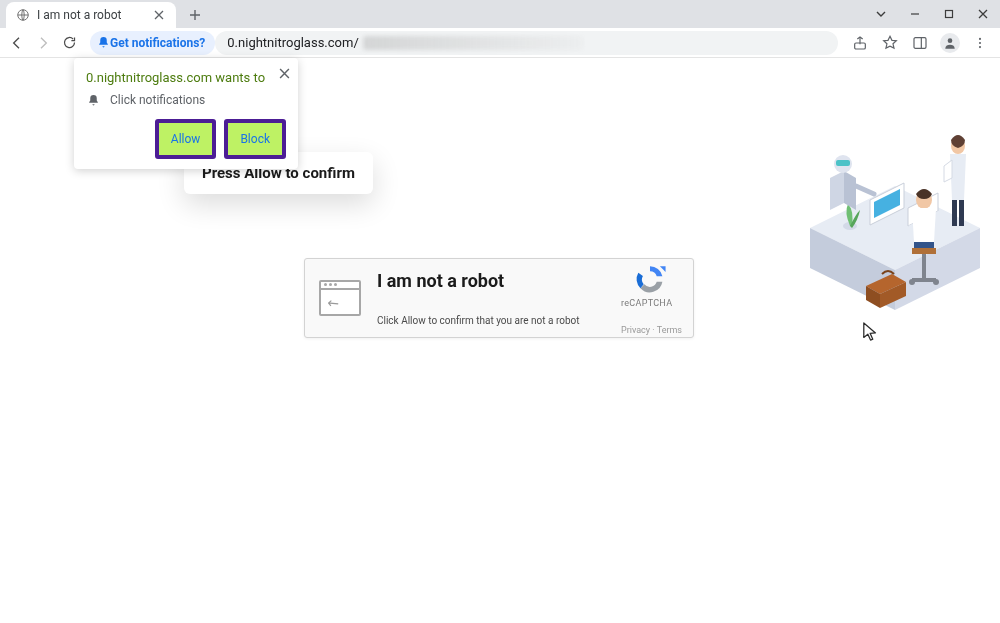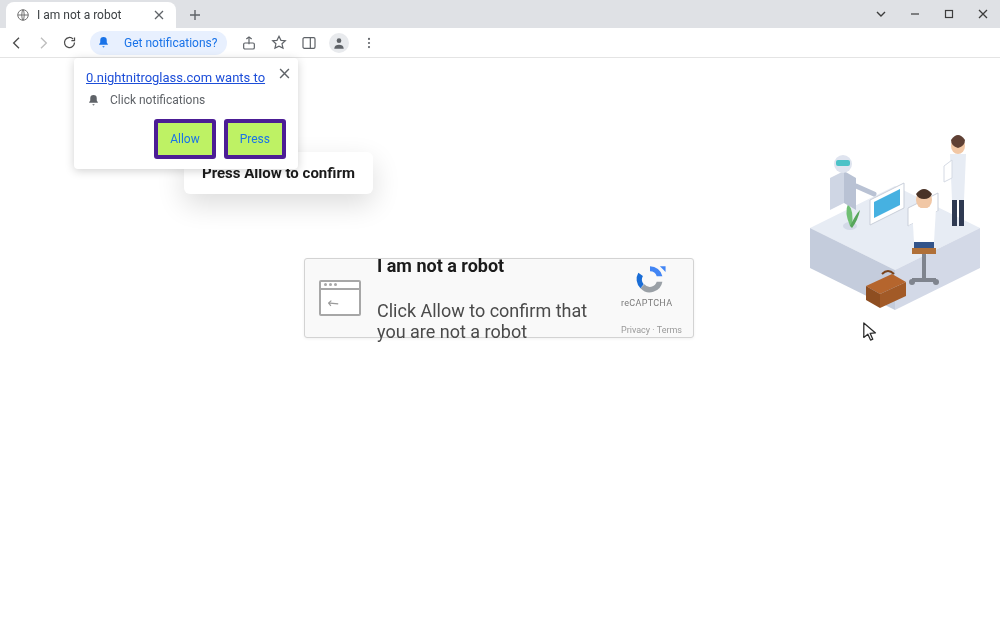--- a/index.html
+++ b/index.html
@@ -32,22 +32,22 @@
   .toolbar {
     position: absolute; top: 28px; left: 0; right: 0; height: 30px;
     background: #fff; border-bottom: 1px solid #e4e4e4;
     display: flex; align-items: center; padding: 0 6px; gap: 4px;
   }
   .nav-btn { width: 22px; height: 22px; display:flex; align-items:center; justify-content:center; color:#4b4b4b; border-radius: 50%; }
   .nav-btn.disabled { color:#bdbdbd; }
 
   .omnibox-chip {
     height: 24px; background:#e8f0fe; border-radius: 12px; display:flex; align-items:center;
-    padding: 0 10px 0 6px; gap:14px; margin-left:6px;
-    color:#1a73e8; font-size:12px;
+    padding: 0 10px 0 6px; gap:0; margin-left:6px;
+    color:#1a73e8; font-size:12px;font-weight:bold;
   }
   .omnibox-chip .bell { width:14px; height:14px; display:flex; align-items:center; justify-content:center; }
 
   .omnibox {
     flex: 1; height: 24px; background:#f1f3f4; border-radius: 12px; display:flex; align-items:center;
     padding: 0 12px; font-size:13px; color:#202124; margin-left:-4px; position: relative;
     white-space: nowrap; overflow: hidden;
   }
   .omnibox .domain { color:#202124; }
   .omnibox .path-blur {
@@ -62,21 +62,21 @@
 
   
   .content { position:absolute; top:58px; left:0; right:0; bottom:0; background:#fff; }
 
   
   .perm-prompt {
     position:absolute; top:0; left:74px; width:224px; background:#fff; border-radius:4px;
     box-shadow: 0 2px 10px rgba(0,0,0,0.18); z-index:60; padding:12px 12px 10px 12px;
   }
   .perm-prompt .close-x { position:absolute; top:6px; right:8px; color:#5f6368; cursor:pointer; }
-  .perm-origin { font-size:13px; color:#1d4ed8; margin-bottom:8px;text-decoration:underline; }
+  .perm-origin { font-size:13px; color:#4d7c0f; margin-bottom:8px; }
   .perm-row { display:flex; align-items:center; gap:10px; font-size:12px; color:#5f6368; margin-bottom:12px; }
   .perm-row .perm-bell { width:14px; height:14px; color:#5f6368; display:flex; align-items:center; justify-content:center; }
   .perm-actions { display:flex; justify-content:flex-end; gap:8px; }
   .perm-btn {
     border:4px solid #4c1d95; background:#bef264; color:#1a73e8; font-size:12px;
     padding:9px 12px; border-radius:3px; cursor:pointer;
   }
 
   
   .press-allow {
@@ -99,21 +99,21 @@
   .captcha-window-icon::before {
     content:""; position:absolute; top:6px; left:0; right:0; height:2px; background:#a7a7a7;
   }
   .captcha-window-icon .mini { position:absolute; top:1px; left:3px; display:flex; gap:2px; }
   .captcha-window-icon .mini span { width:3px; height:3px; background:#a7a7a7; border-radius:50%; display:block; }
   .captcha-window-icon .arrow {
     position:absolute; left:6px; top:13px; font-size:14px; color:#9a9a9a; transform: rotate(-40deg);
   }
   .captcha-text { flex:1; }
   .captcha-title { font-size:18px; font-weight:700; color:#1b1b1b; margin-bottom:4px; }
-  .captcha-sub { font-size:18px; color:#4a4a4a;margin-top:24px; }
+  .captcha-sub { font-size:10px; color:#4a4a4a;margin-top:24px; }
   .recaptcha-badge { width:58px; text-align:left; flex-shrink:0; }
   .recaptcha-logo { width:34px; height:34px; margin:0 auto 2px; }
   .recaptcha-label { font-size:9px; color:#7a7a7a; letter-spacing:0.3px; }
   .recaptcha-links { font-size:9px; color:#9a9a9a; margin-top:17px; white-space:nowrap; }
 
   
   .illustration {
     position:absolute; top:50px; right:10px; width:190px; height:220px;
   }
 
@@ -190,20 +190,24 @@
 
   <div class="omnibox-chip">
     <span class="bell">
       <svg width="13" height="13" viewBox="0 0 24 24" fill="currentColor">
           <path d="M12 2a6 6 0 0 0-6 6v4l-2 3v1h16v-1l-2-3V8a6 6 0 0 0-6-6zm-2 17a2 2 0 0 0 4 0h-4z"></path>
         </svg>
     </span>
     <span>Get notifications?</span>
   </div>
 
+  <div class="omnibox">
+    <span class="domain">0.nightnitroglass.com/</span>
+    <span class="path-blur"></span>
+  </div>
 
   <div class="toolbar-right">
     <div class="tb-icon">
       <svg width="16" height="16" viewBox="0 0 24 24" fill="none" stroke="currentColor" stroke-width="1.8">
           <path d="M12 3v11"></path>
           <path d="M8 6l4-3 4 3"></path>
           <rect x="4" y="12" width="16" height="9" rx="2"></rect>
         </svg>
     </div>
     <div class="tb-icon">
@@ -245,21 +249,21 @@
     <div class="perm-row">
       <span class="perm-bell">
         <svg width="13" height="13" viewBox="0 0 24 24" fill="currentColor">
             <path d="M12 2a6 6 0 0 0-6 6v4l-2 3v1h16v-1l-2-3V8a6 6 0 0 0-6-6zm-2 17a2 2 0 0 0 4 0h-4z"></path>
           </svg>
       </span>
       <span>Click notifications</span>
     </div>
     <div class="perm-actions">
       <button class="perm-btn">Allow</button>
-      <button class="perm-btn">Press</button>
+      <button class="perm-btn">Block</button>
     </div>
   </div>
 
   <div class="press-allow">
     <span>Press Allow to confirm</span>
   </div>
 
   <div class="captcha-card">
     <div class="captcha-window-icon">
       <div class="mini">

